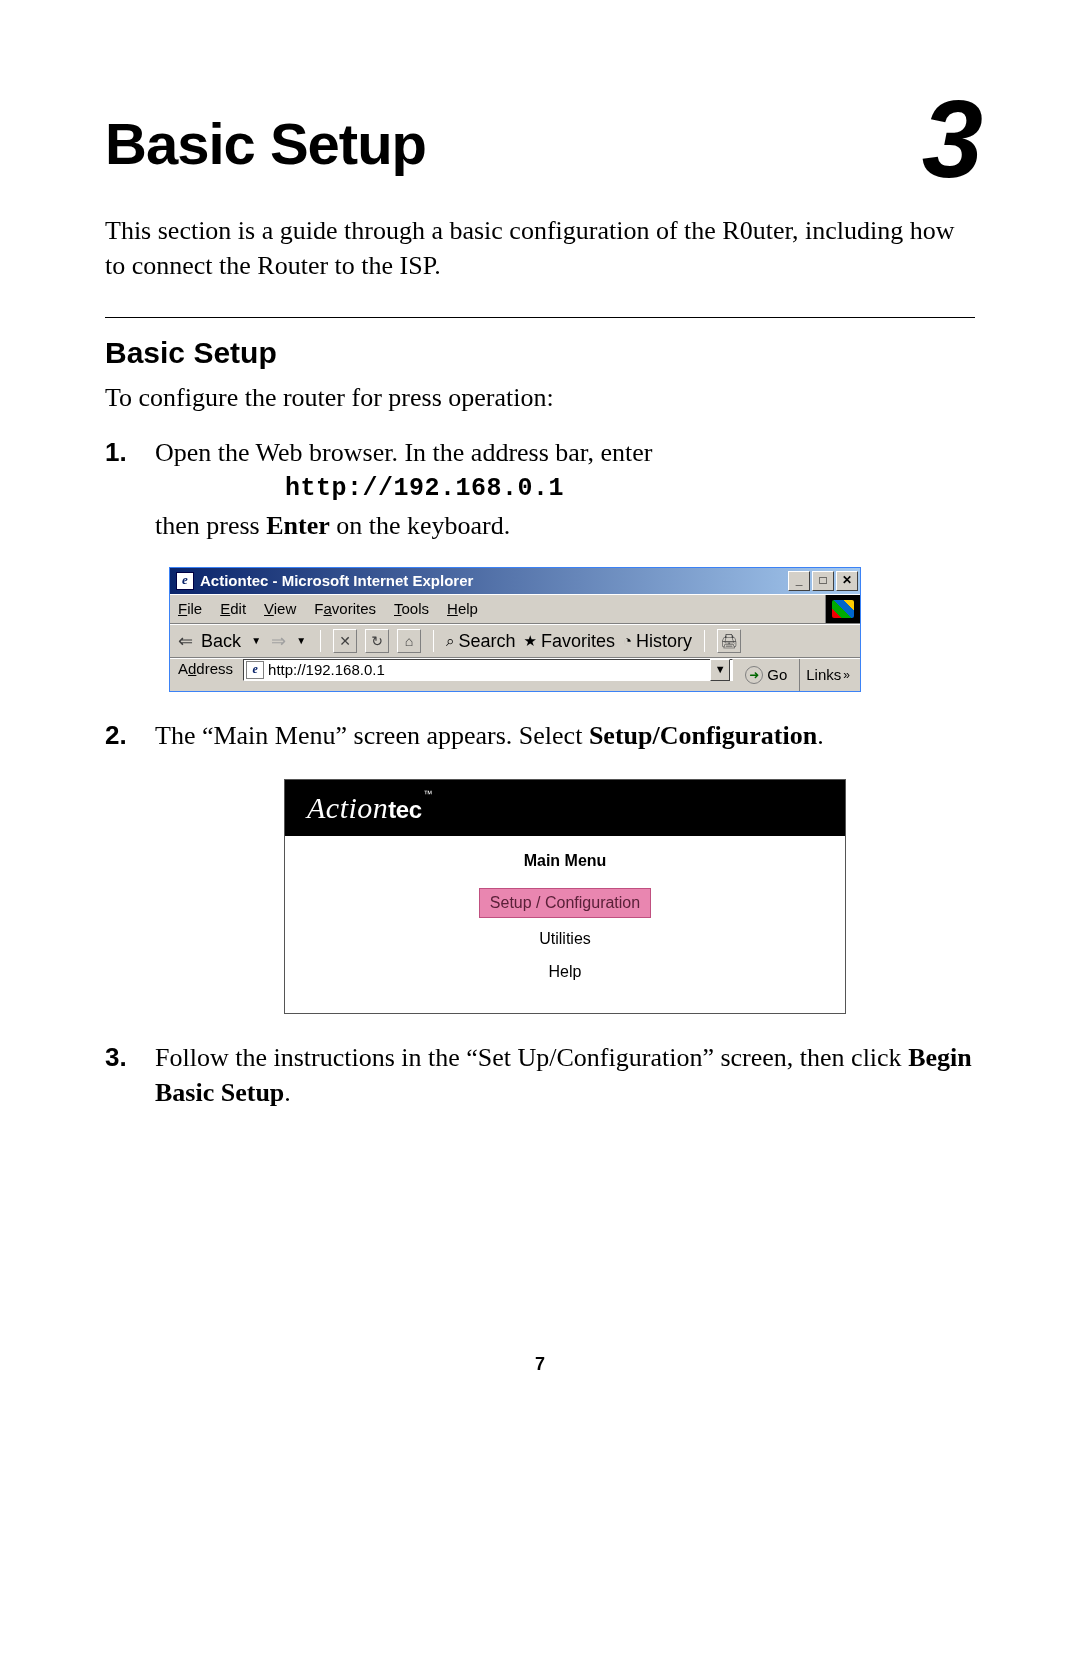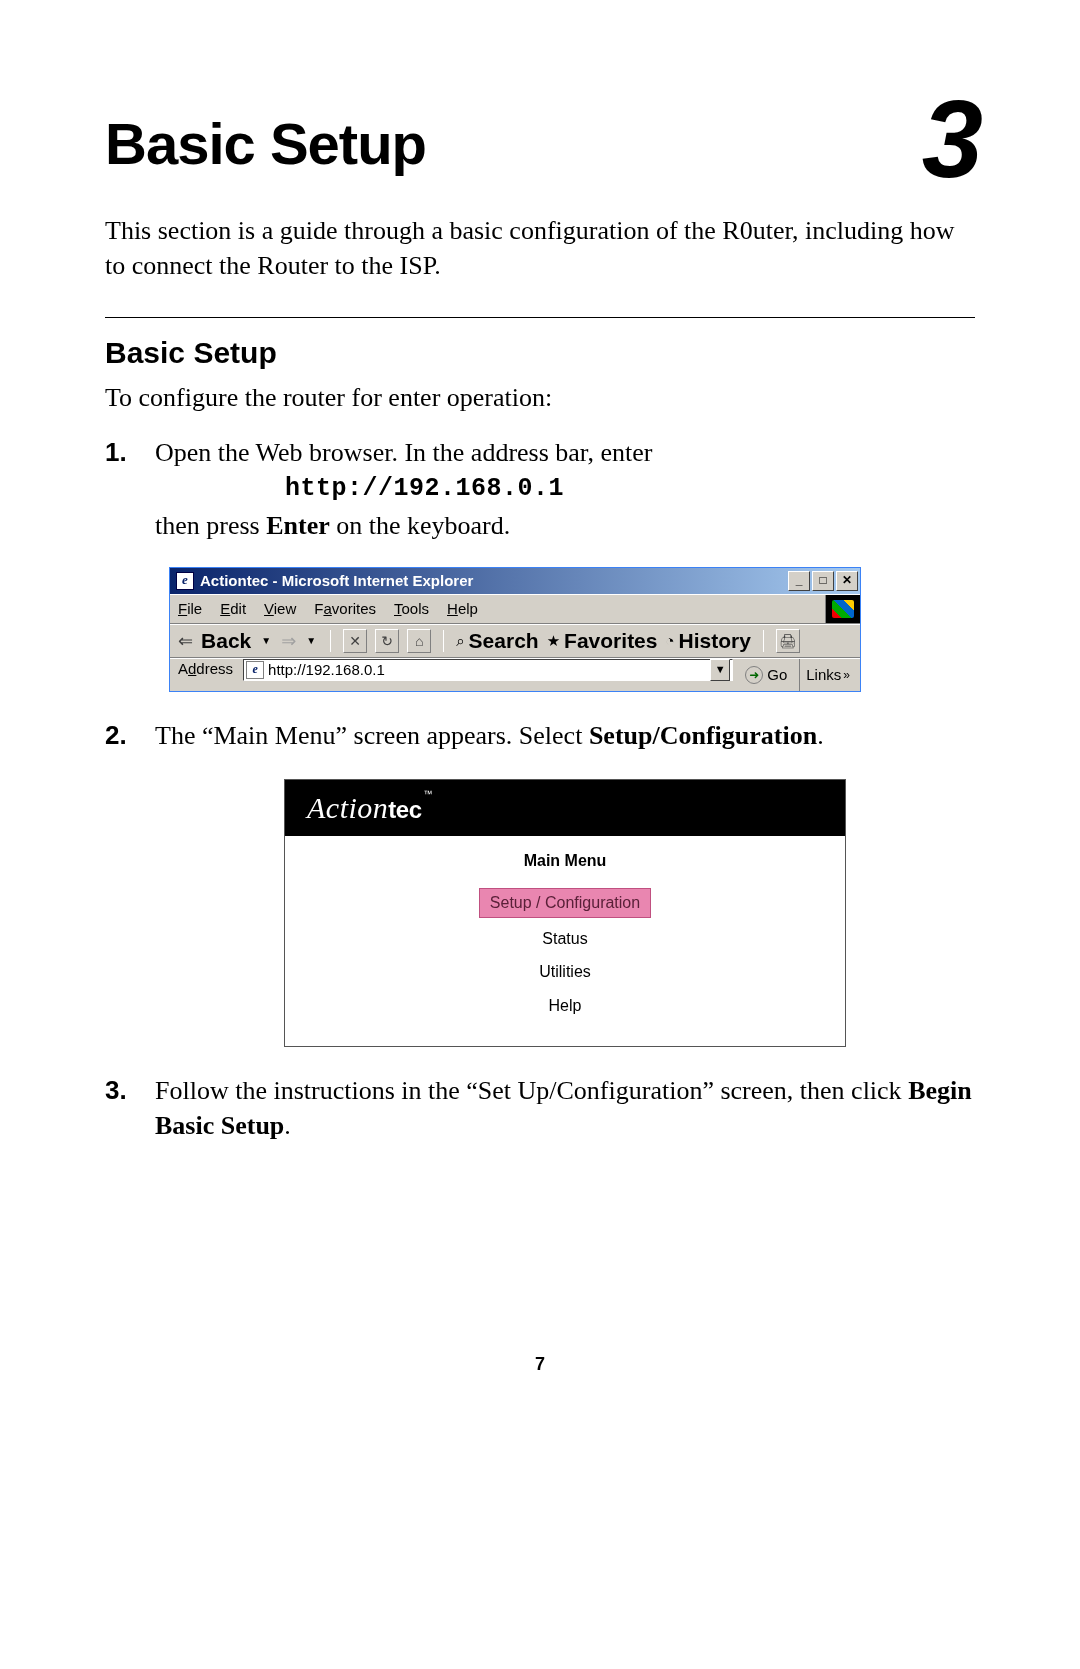--- a/index.html
+++ b/index.html
@@ -166,21 +166,21 @@
     border-bottom: 1px solid #808080;
     display: flex; align-items: center;
     padding: 0 8px;
     gap: 8px;
   }
   .tb-sep {
     width: 1px; height: 22px;
     background: linear-gradient(to right, #808080 50%, #fff 50%);
     margin: 0 4px;
   }
-  .tb-txt { font-size: 21px; font-weight: bold; }
+  .tb-txt { font-size: 18px; }
   .tb-arrow { font-size: 18px; color: #404040; }
   .tb-arrow.fwd { color: #a0a0a0; }
   .tb-ddarrow { font-size: 10px; color: #000; margin: 0 2px; }
   .tb-iconbtn {
     width: 22px; height: 22px;
     border: 1px solid #808080;
     border-top-color:#fff; border-left-color:#fff;
     background: #d4d0c8;
     display:inline-flex; align-items:center; justify-content:center;
     font-size: 14px; color:#404040;
@@ -309,21 +309,21 @@
     <h1 class="chapter-title">Basic Setup</h1>
     <div class="chapter-number">3</div>
   </div>
 
   <p class="intro">This section is a guide through a basic configuration of the R0uter, including how to connect the Router to the ISP.</p>
 
   <hr class="sep">
 
   <h2 class="section-title">Basic Setup</h2>
 
-  <p class="body">To configure the router for enter operation:</p>
+  <p class="body">To configure the router for press operation:</p>
 
   <ol class="steps">
 
     <li>
       <span>Open the Web browser. In the address bar, enter</span>
       <div class="mono-center">http://192.168.0.1</div>
       <span>then press </span><b>Enter</b><span> on the keyboard.</span>
 
       
       <div class="ie-window">
@@ -398,21 +398,20 @@
       
       <div class="at-window">
         <div class="at-header">
           <span class="at-logo">
             <span class="script">Action</span><span class="tec">tec</span><span class="tm">™</span>
           </span>
         </div>
         <div class="at-body">
           <div class="at-title">Main Menu</div>
           <div><span class="at-item sel">Setup / Configuration</span></div>
-          <div class="at-item">Status</div>
           <div class="at-item">Utilities</div>
           <div class="at-item">Help</div>
         </div>
       </div>
     </li>
 
     <li>
       <span>Follow the instructions in the “Set Up/Configuration” screen, then click </span><b>Begin Basic Setup</b><span>.</span>
     </li>
 

